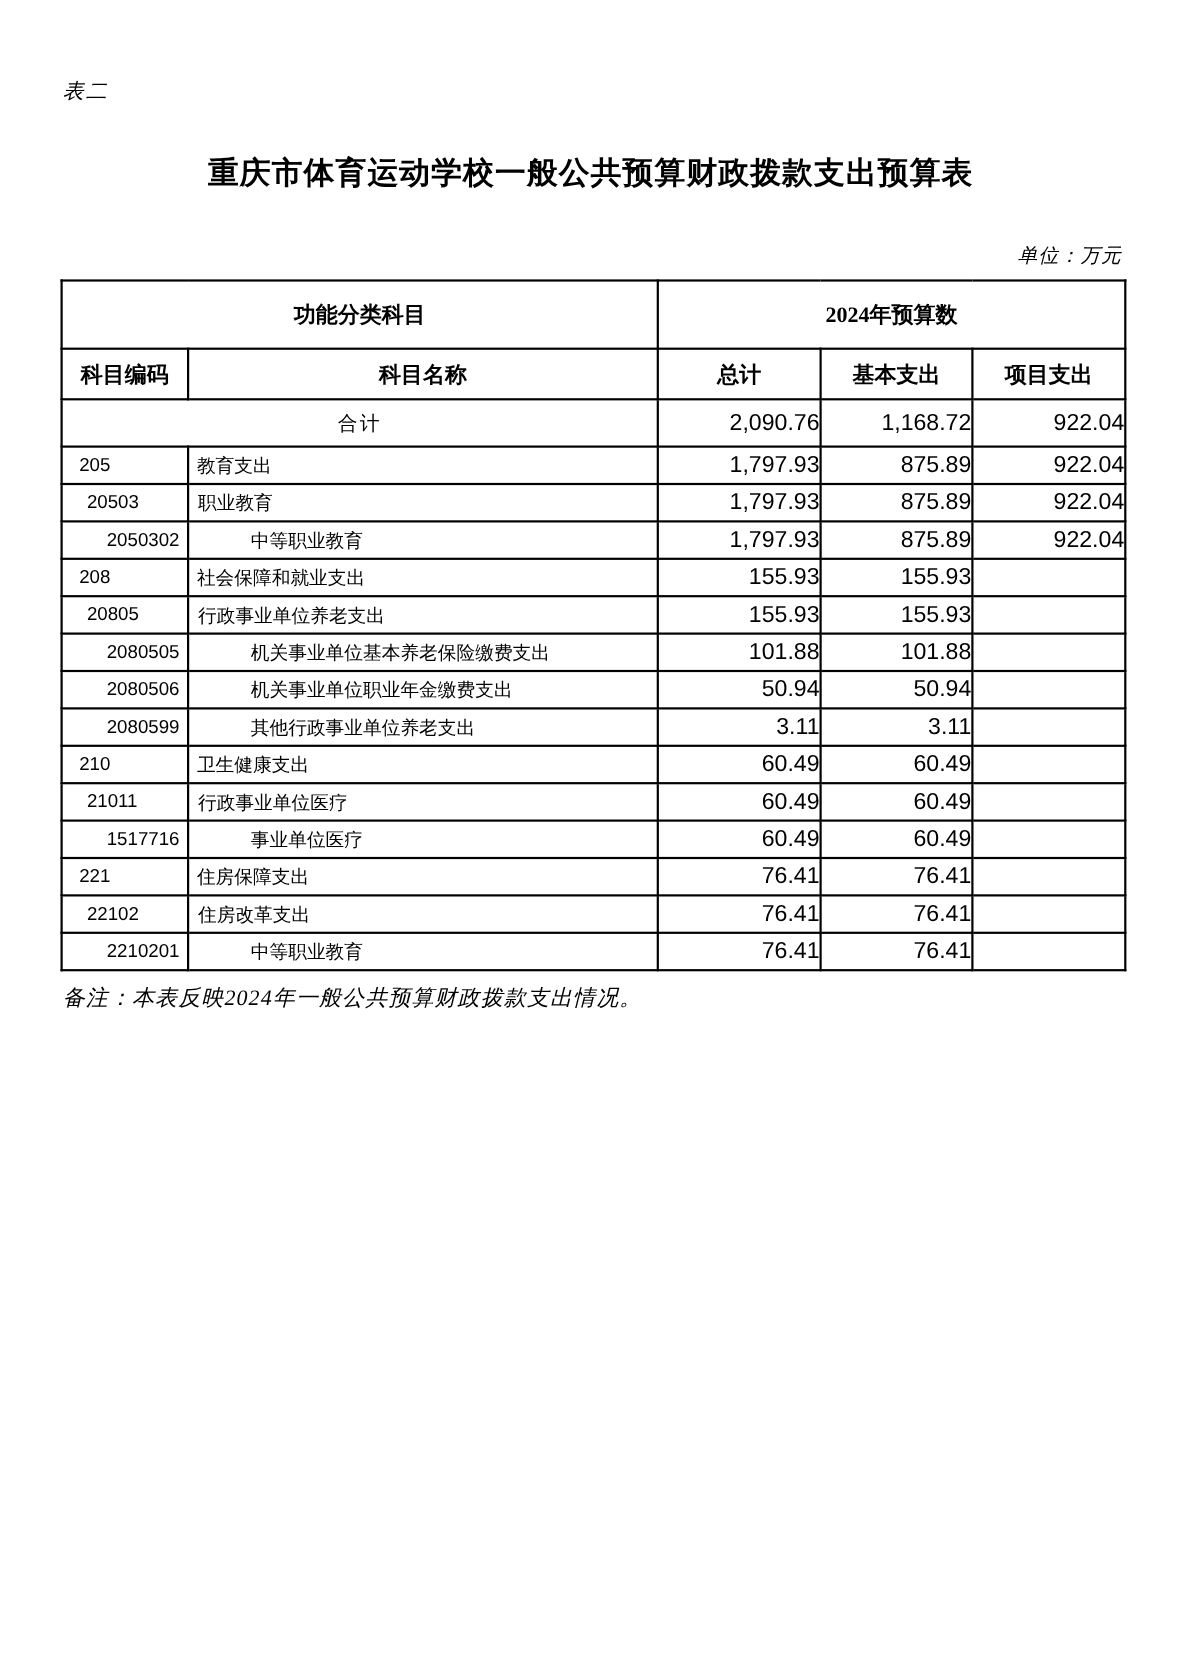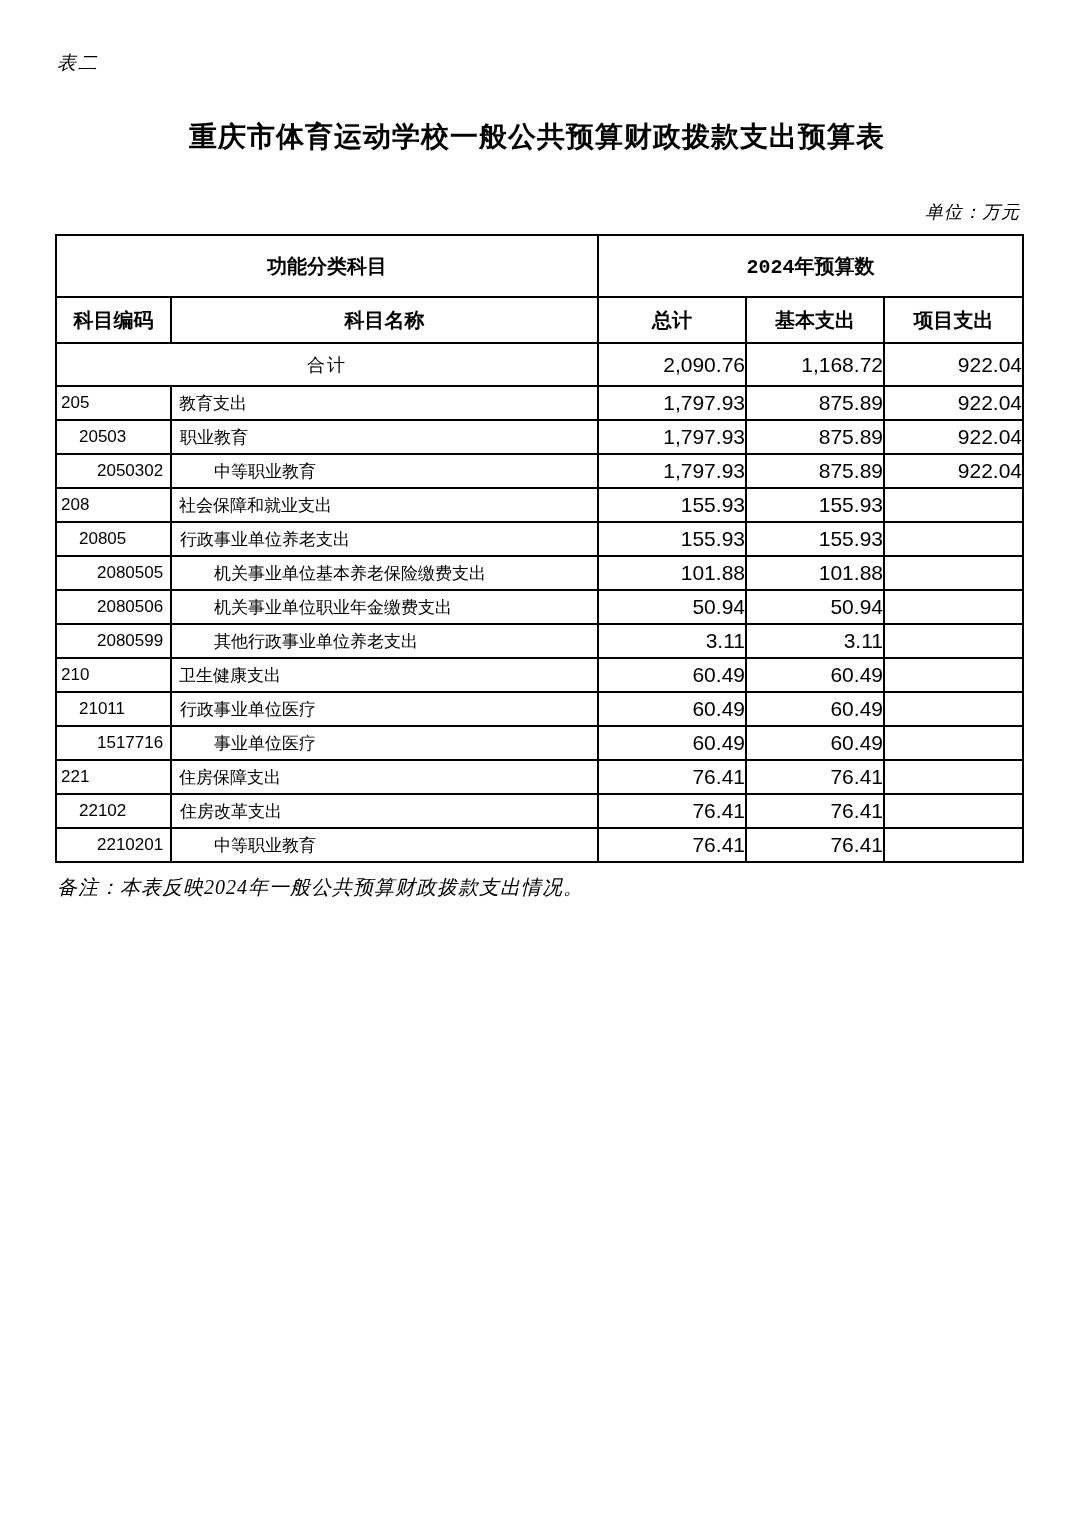--- a/index.html
+++ b/index.html
@@ -8,20 +8,21 @@
     background: #ffffff;
     color: #000000;
     font-family: "Liberation Serif", "DejaVu Serif", serif;
   }
   .page {
     position: relative;
     width: 1074px;
     height: 1399px;
     background: #ffffff;
     overflow: hidden;
+    margin-top: 20px;
   }
   .corner-label {
     position: absolute;
     top: 50px;
     left: 57px;
     font-size: 19px;
     font-style: italic;
     letter-spacing: 2px;
   }
   .doc-title {
@@ -57,21 +58,21 @@
     border: 2px solid #000000;
     padding: 0;
     overflow: hidden;
     white-space: nowrap;
   }
   tr.h1 { height: 62px; }
   tr.h2 { height: 46px; }
   tr.total-row { height: 43px; }
   tr.r { height: 34px; }
   table.budget th {
-    font-family: Liberation Mono, monospace;
+    font-family: Liberation Serif, serif;
     font-weight: bold;
     font-size: 20px;
     text-align: center;
   }
   td.c-code {
     font-family: "Liberation Sans", "DejaVu Sans", sans-serif;
     font-size: 17px;
     text-align: left;
   }
   td.c-name {
@@ -83,26 +84,26 @@
     font-family: "Liberation Sans", "DejaVu Sans", sans-serif;
     font-size: 21px;
     text-align: right;
     padding-right: 6px;
   }
   td.total-label {
     font-size: 18px;
     text-align: center;
     letter-spacing: 2px;
   }
-  tr.lvl0 td.c-code { padding-left: 4px; }
+  tr.lvl0 td.c-code { padding-left: 15px; }
   tr.lvl0 td.c-name { padding-left: 7px; }
   tr.lvl1 td.c-code { padding-left: 22px; }
   tr.lvl1 td.c-name { padding-left: 8px; }
   tr.lvl2 td.c-code { padding-left: 40px; }
-  tr.lvl2 td.c-name { padding-left: 42px; }
+  tr.lvl2 td.c-name { padding-left: 56px; }
   .footnote {
     position: absolute;
     top: 874px;
     left: 57px;
     font-size: 20px;
     font-style: italic;
     letter-spacing: 1px;
   }
 </style>
 </head>

